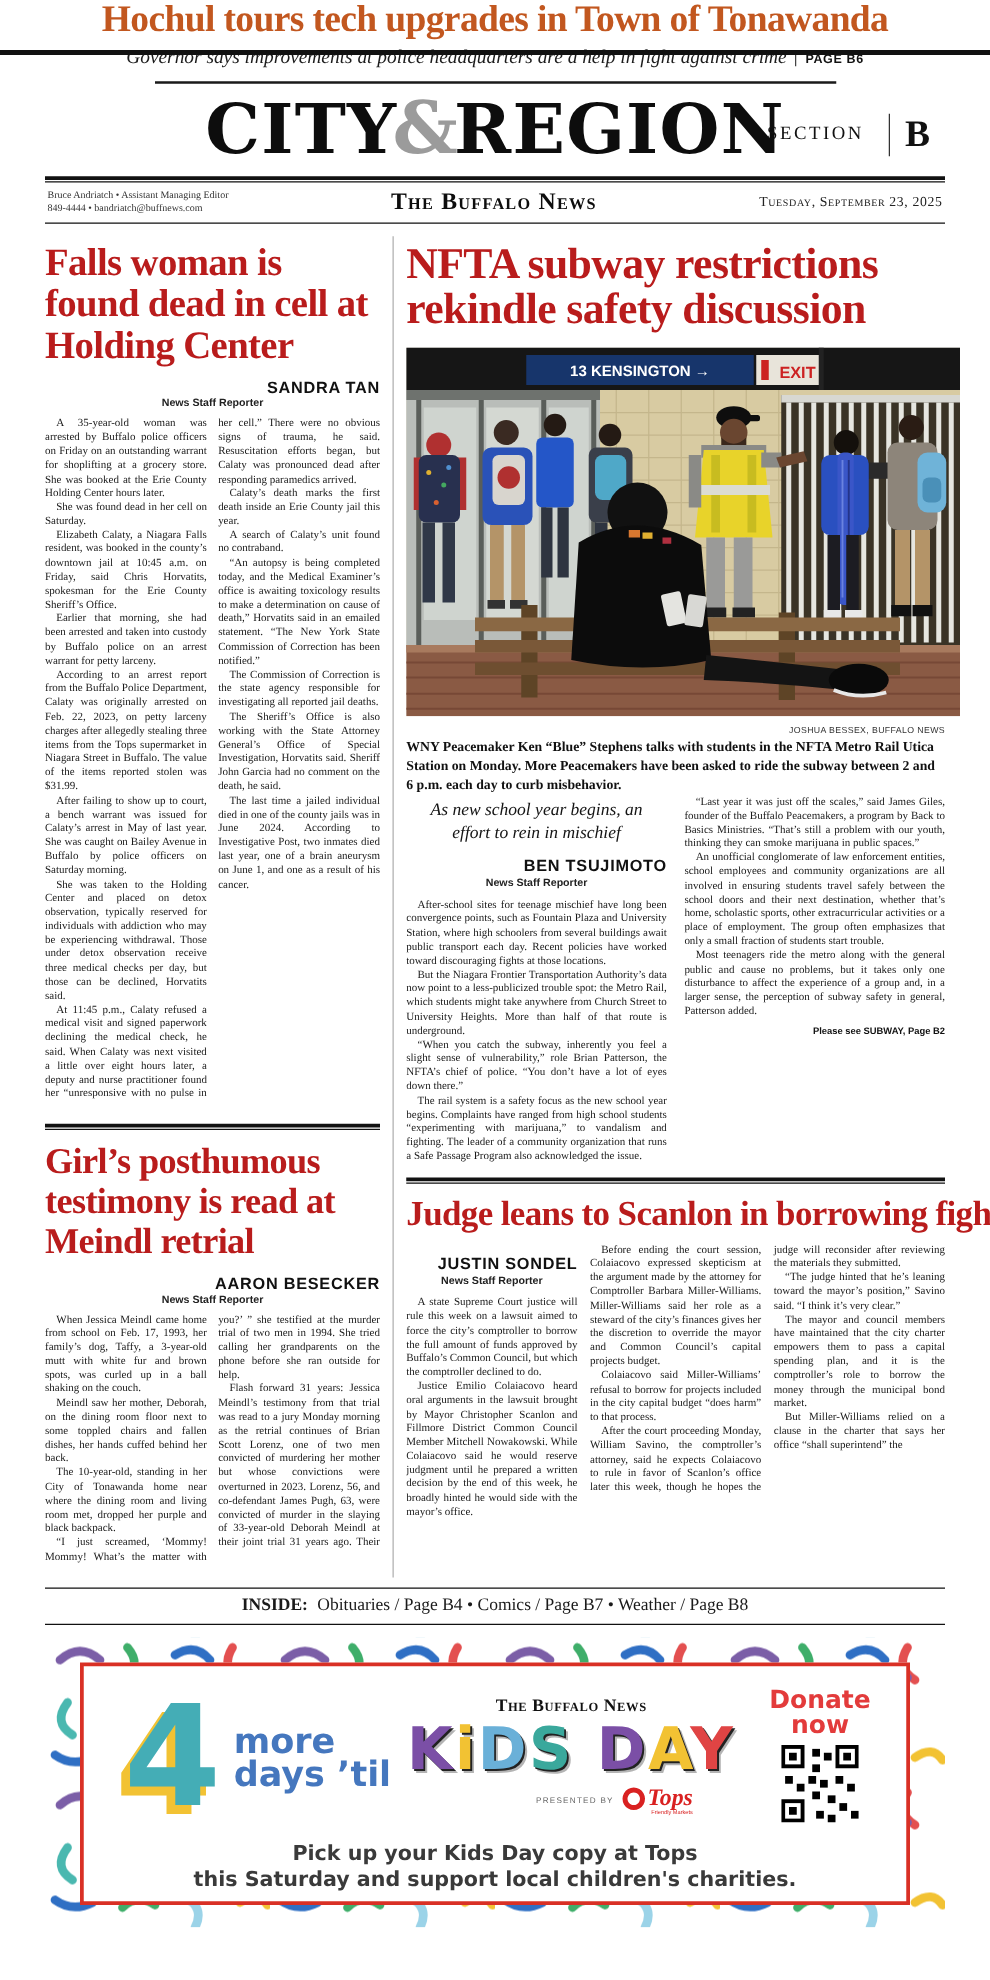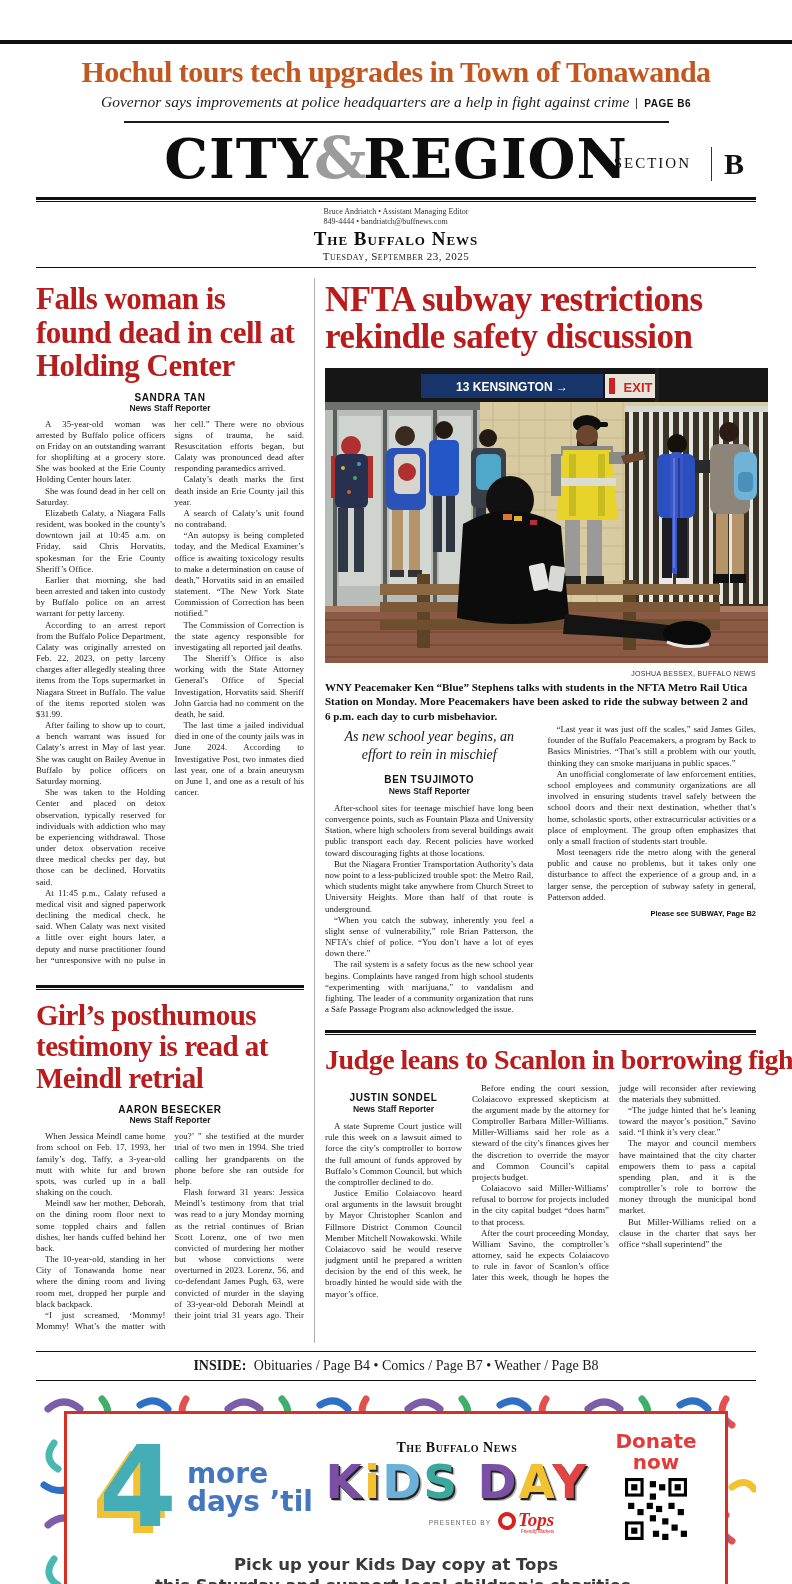--- a/index.html
+++ b/index.html
@@ -3,56 +3,56 @@
 <meta charset="utf-8">
 <style>
   * { margin:0; padding:0; box-sizing:border-box; }
   body { background:#e8e8e8; font-family:"Liberation Serif", serif; }
   .sheet { position:relative; width:792px; height:1584px; background:#ffffff; margin:0 auto; overflow:hidden; color:#1a1a1a; }
   .inner { padding:0 36px; }
 
   .top-rule { position:absolute; top:40px; left:0; width:792px; height:4px; background:#111; }
 
   
-  .banner { text-align:center; padding-top:56px; }
+  .banner { text-align:center; }
   .banner-headline { font-family:"Liberation Serif", serif; font-weight:bold; font-size:30px; letter-spacing:-0.5px; color:#c2571f; line-height:1.05; }
   .banner-sub { margin-top:5px; font-size:15.5px; font-style:italic; color:#1c1c1c; }
   .banner-pageref { font-style:normal; font-family:"Liberation Sans", sans-serif; font-weight:bold; font-size:10px; color:#111; border-left:1px solid #444; padding-left:7px; margin-left:7px; letter-spacing:0.5px; }
   .banner-rule { width:545px; margin:10px auto 0; border-top:2px solid #1a1a1a; }
 
   
   .masthead { position:relative; text-align:center; padding:6px 0 10px; }
   .masthead-title { font-family:"DejaVu Serif", serif; font-weight:bold; font-size:55px; letter-spacing:1px; color:#0d0d0d; line-height:1; }
   .masthead-amp { color:#9b9b9b; font-size:58px; margin:0 -4px; }
   .section-tag { position:absolute; right:12px; bottom:16px; display:flex; align-items:center; gap:20px; }
   .section-word { font-family:"Liberation Serif", serif; font-variant:small-caps; font-size:15px; letter-spacing:2px; color:#111; }
   .section-letter { font-family:"Liberation Serif", serif; font-weight:bold; font-size:30px; border-left:1px solid #333; padding-left:12px; color:#111; }
 
   
   .double-rule { height:5px; border-top:3px solid #111; border-bottom:1px solid #111; }
   .single-rule { border-top:1px solid #111; }
-  .dateline { display:flex; justify-content:space-between; align-items:center; padding:5px 2px;flex-direction:column; }
+  .dateline { display:flex; justify-content:space-between; align-items:center; padding:5px 2px; }
   .editor-info { font-family:"Liberation Serif", serif; font-size:8px; color:#333; line-height:1.35; }
   .paper-name { font-variant:small-caps; font-weight:bold; font-size:19px; letter-spacing:1px; color:#0d0d0d; }
   .dateline-date { font-variant:small-caps; font-size:11px; letter-spacing:0.5px; color:#222; }
 
   
   .main { display:flex; gap:10px; margin-top:10px; }
   .col-left { width:268px; flex:none; }
   .divider-v { width:1px; background:#b0b0b0; flex:none; }
   .col-right { flex:1; min-width:0; }
 
   .headline { font-family:"Liberation Serif", serif; font-weight:bold; color:#b91c1c; letter-spacing:-0.5px; }
   .headline-falls { font-size:31px; line-height:1.08; margin-top:4px; }
   .headline-nfta { font-size:35px; line-height:1.05; margin-top:4px; }
   .headline-retrial { font-size:29px; line-height:1.1; }
   .headline-judge { font-size:28px; line-height:1.05; white-space:nowrap; }
 
   .byline { text-align:center; font-family:"Liberation Sans", sans-serif; margin:9px 0 6px; }
-  .byline-name { font-weight:bold; font-size:10px; letter-spacing:0.6px; color:#111; }
+  .byline-name { font-weight:bold; font-size:13px; letter-spacing:0.6px; color:#111;text-align:right; }
   .byline-role { font-weight:bold; font-size:8.5px; color:#222; }
 
   .body-text { font-family:"Liberation Serif", serif; font-size:8.8px; line-height:1.27; text-align:justify; overflow:hidden; column-fill:auto; }
   .body-text p { text-indent:9px; margin:0; }
   .cols-2 { column-count:2; column-gap:9px; }
   .cols-3 { column-count:3; column-gap:10px; }
   .falls-body { height:556px; }
   .retrial-body { height:212px; }
   .nfta-body { height:296px; column-gap:14px; }
   .judge-body { height:222px; }

